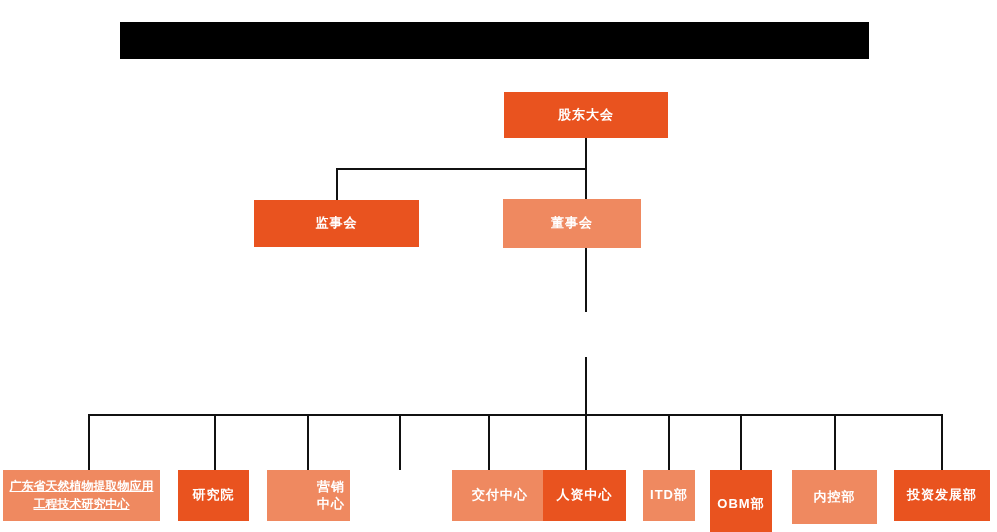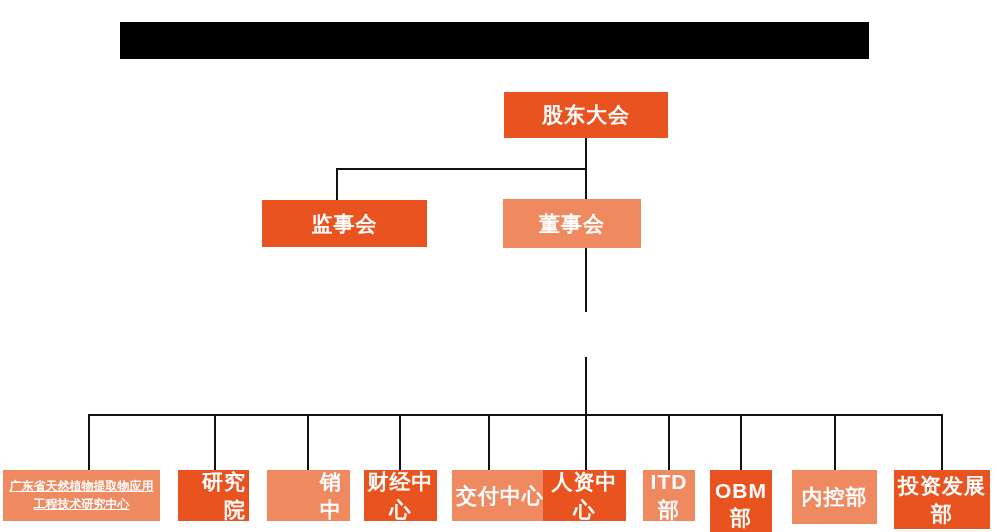--- a/index.html
+++ b/index.html
@@ -28,21 +28,21 @@
     background: var(--connector-line, #111111);
   }
   .node {
     position: absolute;
     display: flex;
     align-items: center;
     justify-content: center;
     text-align: center;
     color: var(--node-text, #ffffff);
     font-weight: bold;
-    font-size: 21px;
+    font-size: 13px;
     letter-spacing: 1px;
     line-height: 1.3;
     box-sizing: border-box;
     padding: 2px 3px;
   }
   .node.dark  { background: var(--primary-orange, #E9531F); }
   .node.light { background: var(--secondary-orange, #EF8960); }
   .node.small-text { font-size: 12px; letter-spacing: 0px; line-height: 1.45; text-decoration: underline; }
 </style>
 </head>
@@ -65,52 +65,49 @@
   <div class="line" style="left:488px; top:414px; width:2px; height:56px;"></div>
   <div class="line" style="left:668px; top:414px; width:2px; height:56px;"></div>
   <div class="line" style="left:740px; top:414px; width:2px; height:56px;"></div>
   <div class="line" style="left:834px; top:414px; width:2px; height:56px;"></div>
   <div class="line" style="left:941px; top:414px; width:2px; height:56px;"></div>
 
   <div class="node dark" style="left:504px; top:92px; width:164px; height:46px;">
     <span>股东大会</span>
   </div>
 
-  <div class="node dark" style="left:254px; top:200px; width:165px; height:47px;margin-left:8px;">
+  <div class="node dark" style="left:254px; top:200px; width:165px; height:47px;">
     <span>监事会</span>
   </div>
   <div class="node light" style="left:503px; top:199px; width:138px; height:49px;">
     <span>董事会</span>
   </div>
 
 
   <div class="node light small-text" style="left:3px; top:470px; width:157px; height:51px;">
     <span>广东省天然植物提取物应用工程技术研究中心</span>
   </div>
   <div class="node dark" style="left:178px; top:470px; width:71px; height:51px;text-align:right;">
     <span>研究院</span>
   </div>
   <div class="node light" style="left:267px; top:470px; width:83px; height:51px;padding-left:48px;">
     <span>营销中心</span>
   </div>
-  <div class="node dark" style="left:364px; top:470px; width:73px; height:51px;">
-    <span>财经中心</span>
-  </div>
   <div class="node light" style="left:452px; top:470px; width:96px; height:51px;align-items:center;">
     <span>交付中心</span>
   </div>
   <div class="node light" style="left:643px; top:470px; width:52px; height:51px;">
     <span>ITD部</span>
   </div>
   <div class="node dark" style="left:543px; top:470px; width:83px; height:51px;">
     <span>人资中心</span>
   </div>
   <div class="node dark" style="left:710px; top:470px; width:62px; height:68px;">
     <span>OBM部</span>
   </div>
   <div class="node light" style="left:792px; top:470px; width:85px; height:54px;">
     <span>内控部</span>
   </div>
-  <div class="node dark" style="left:894px; top:470px; width:96px; height:59px;">
+  <div class="node dark" style="left:894px; top:470px; width:96px; height:51px;">
     <span>投资发展部</span>
   </div>
 
 </div>
 
 </body></html>

